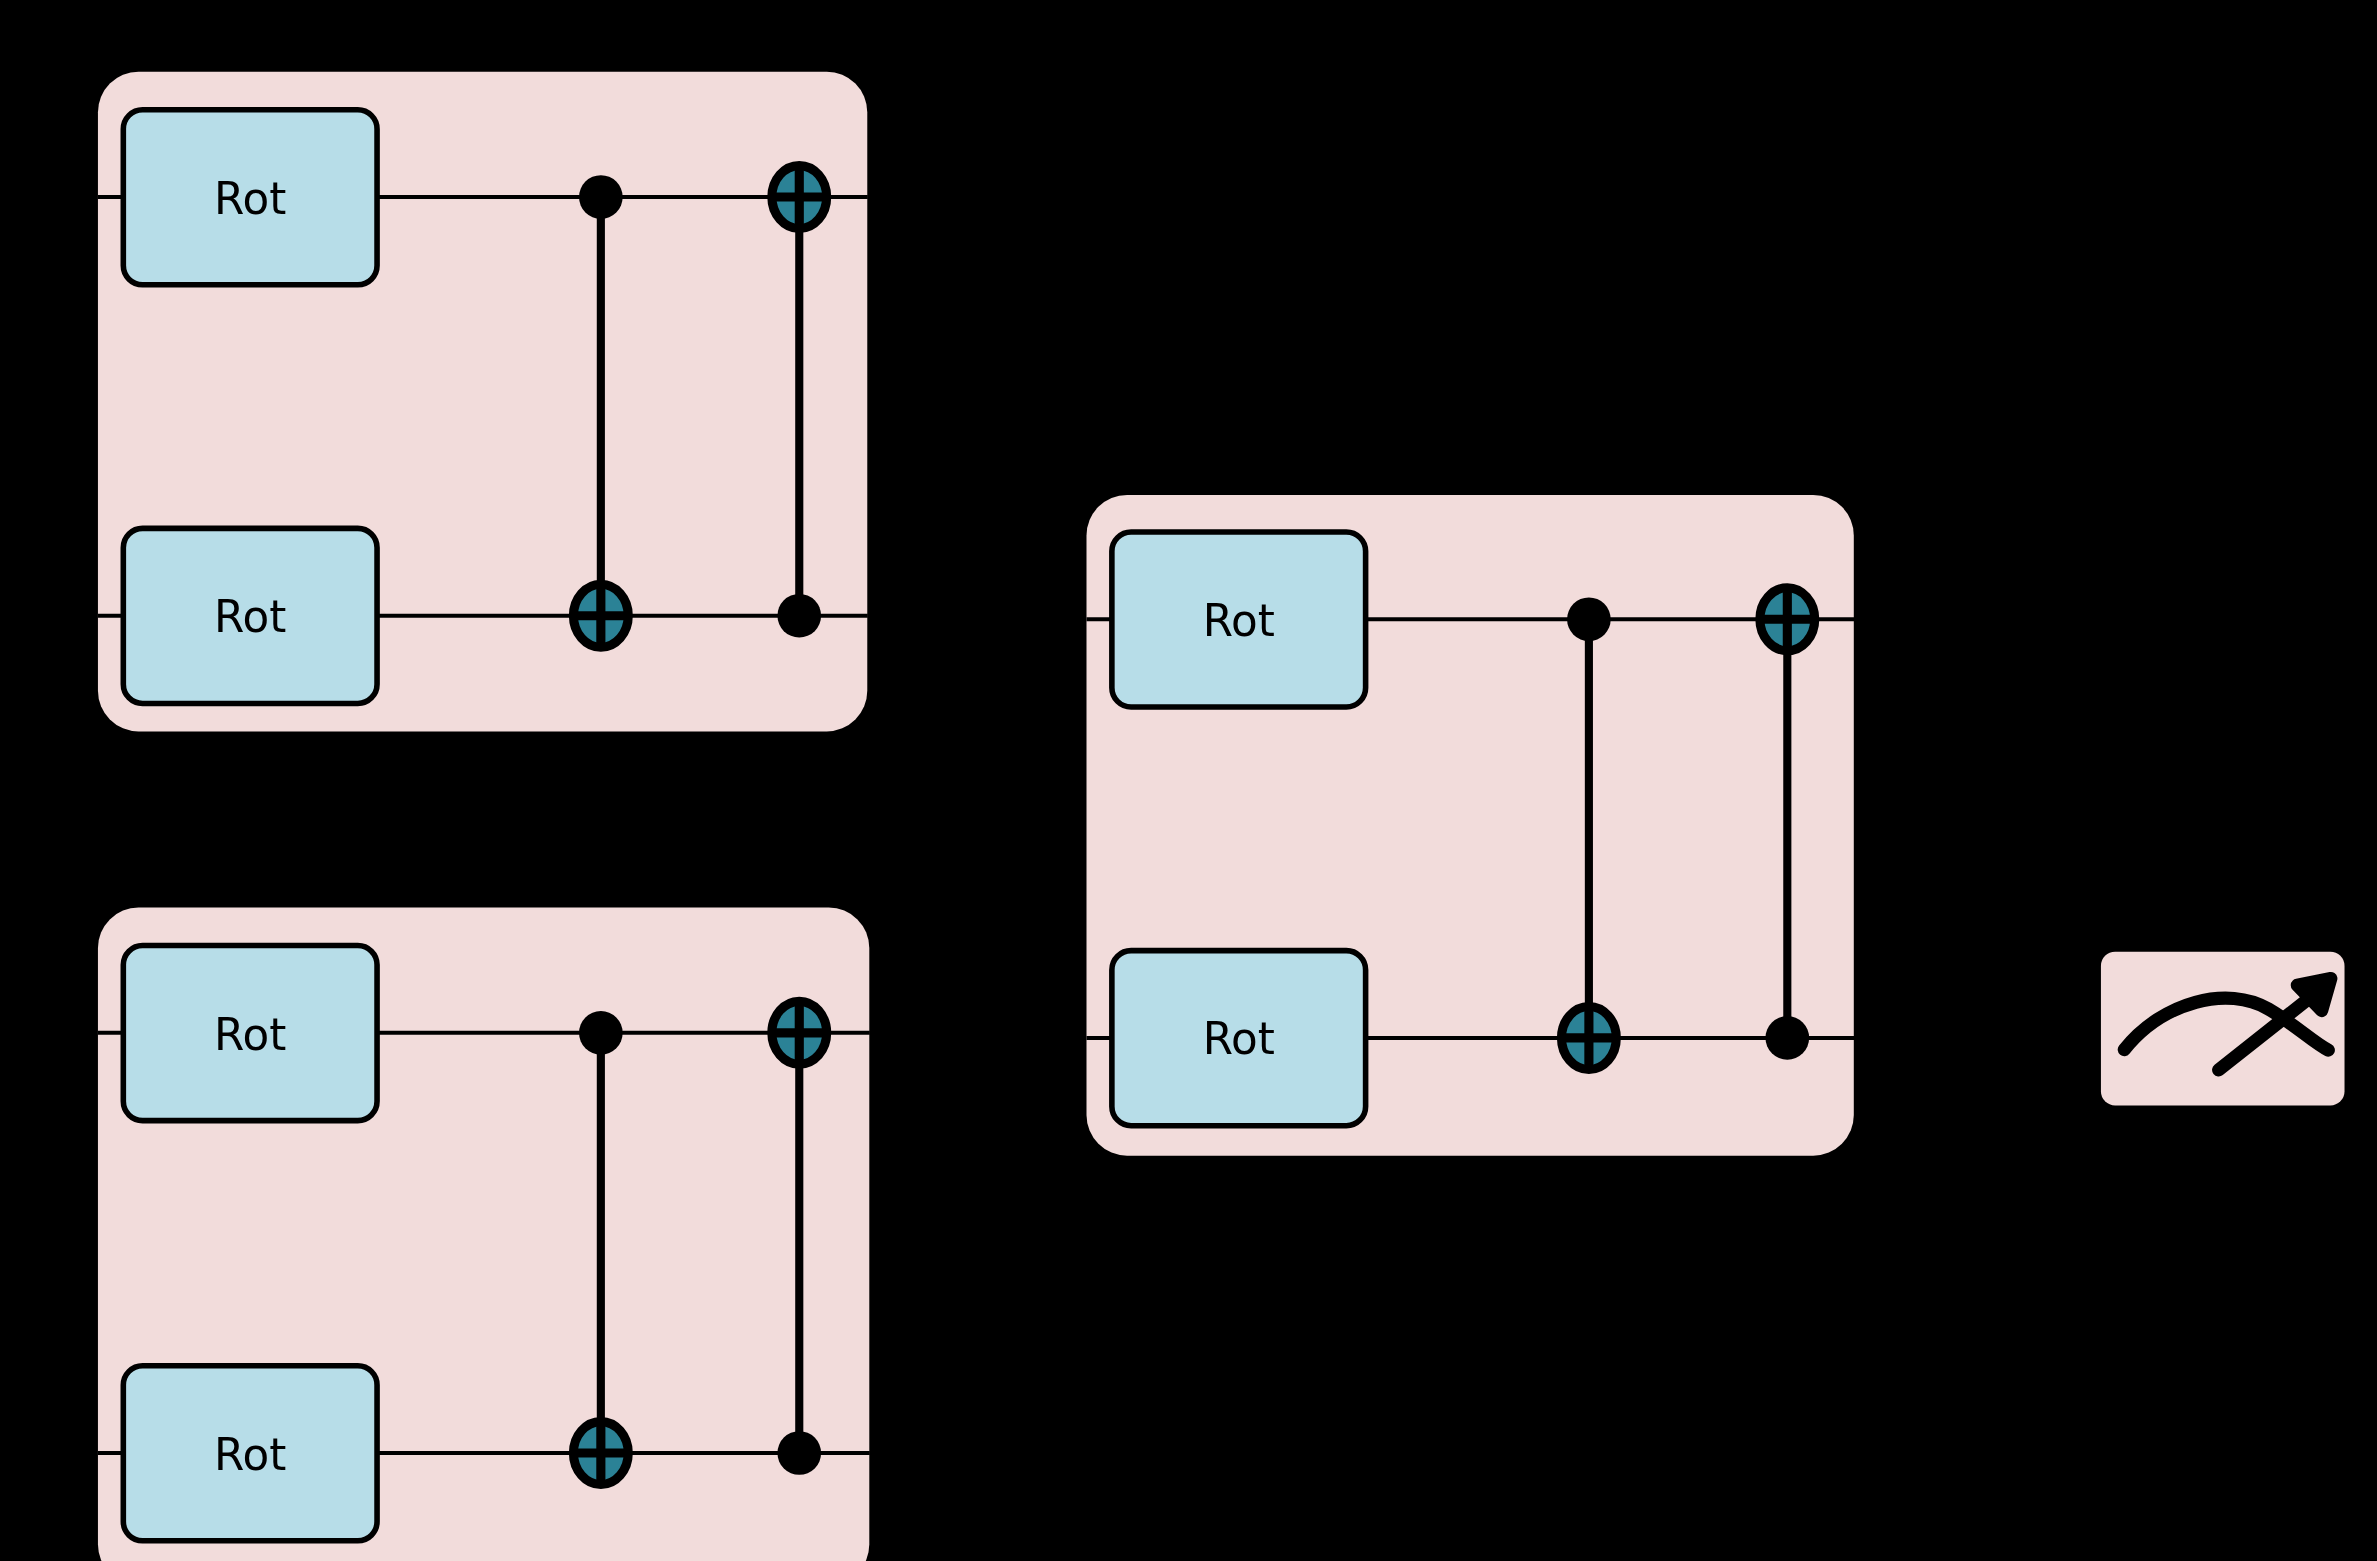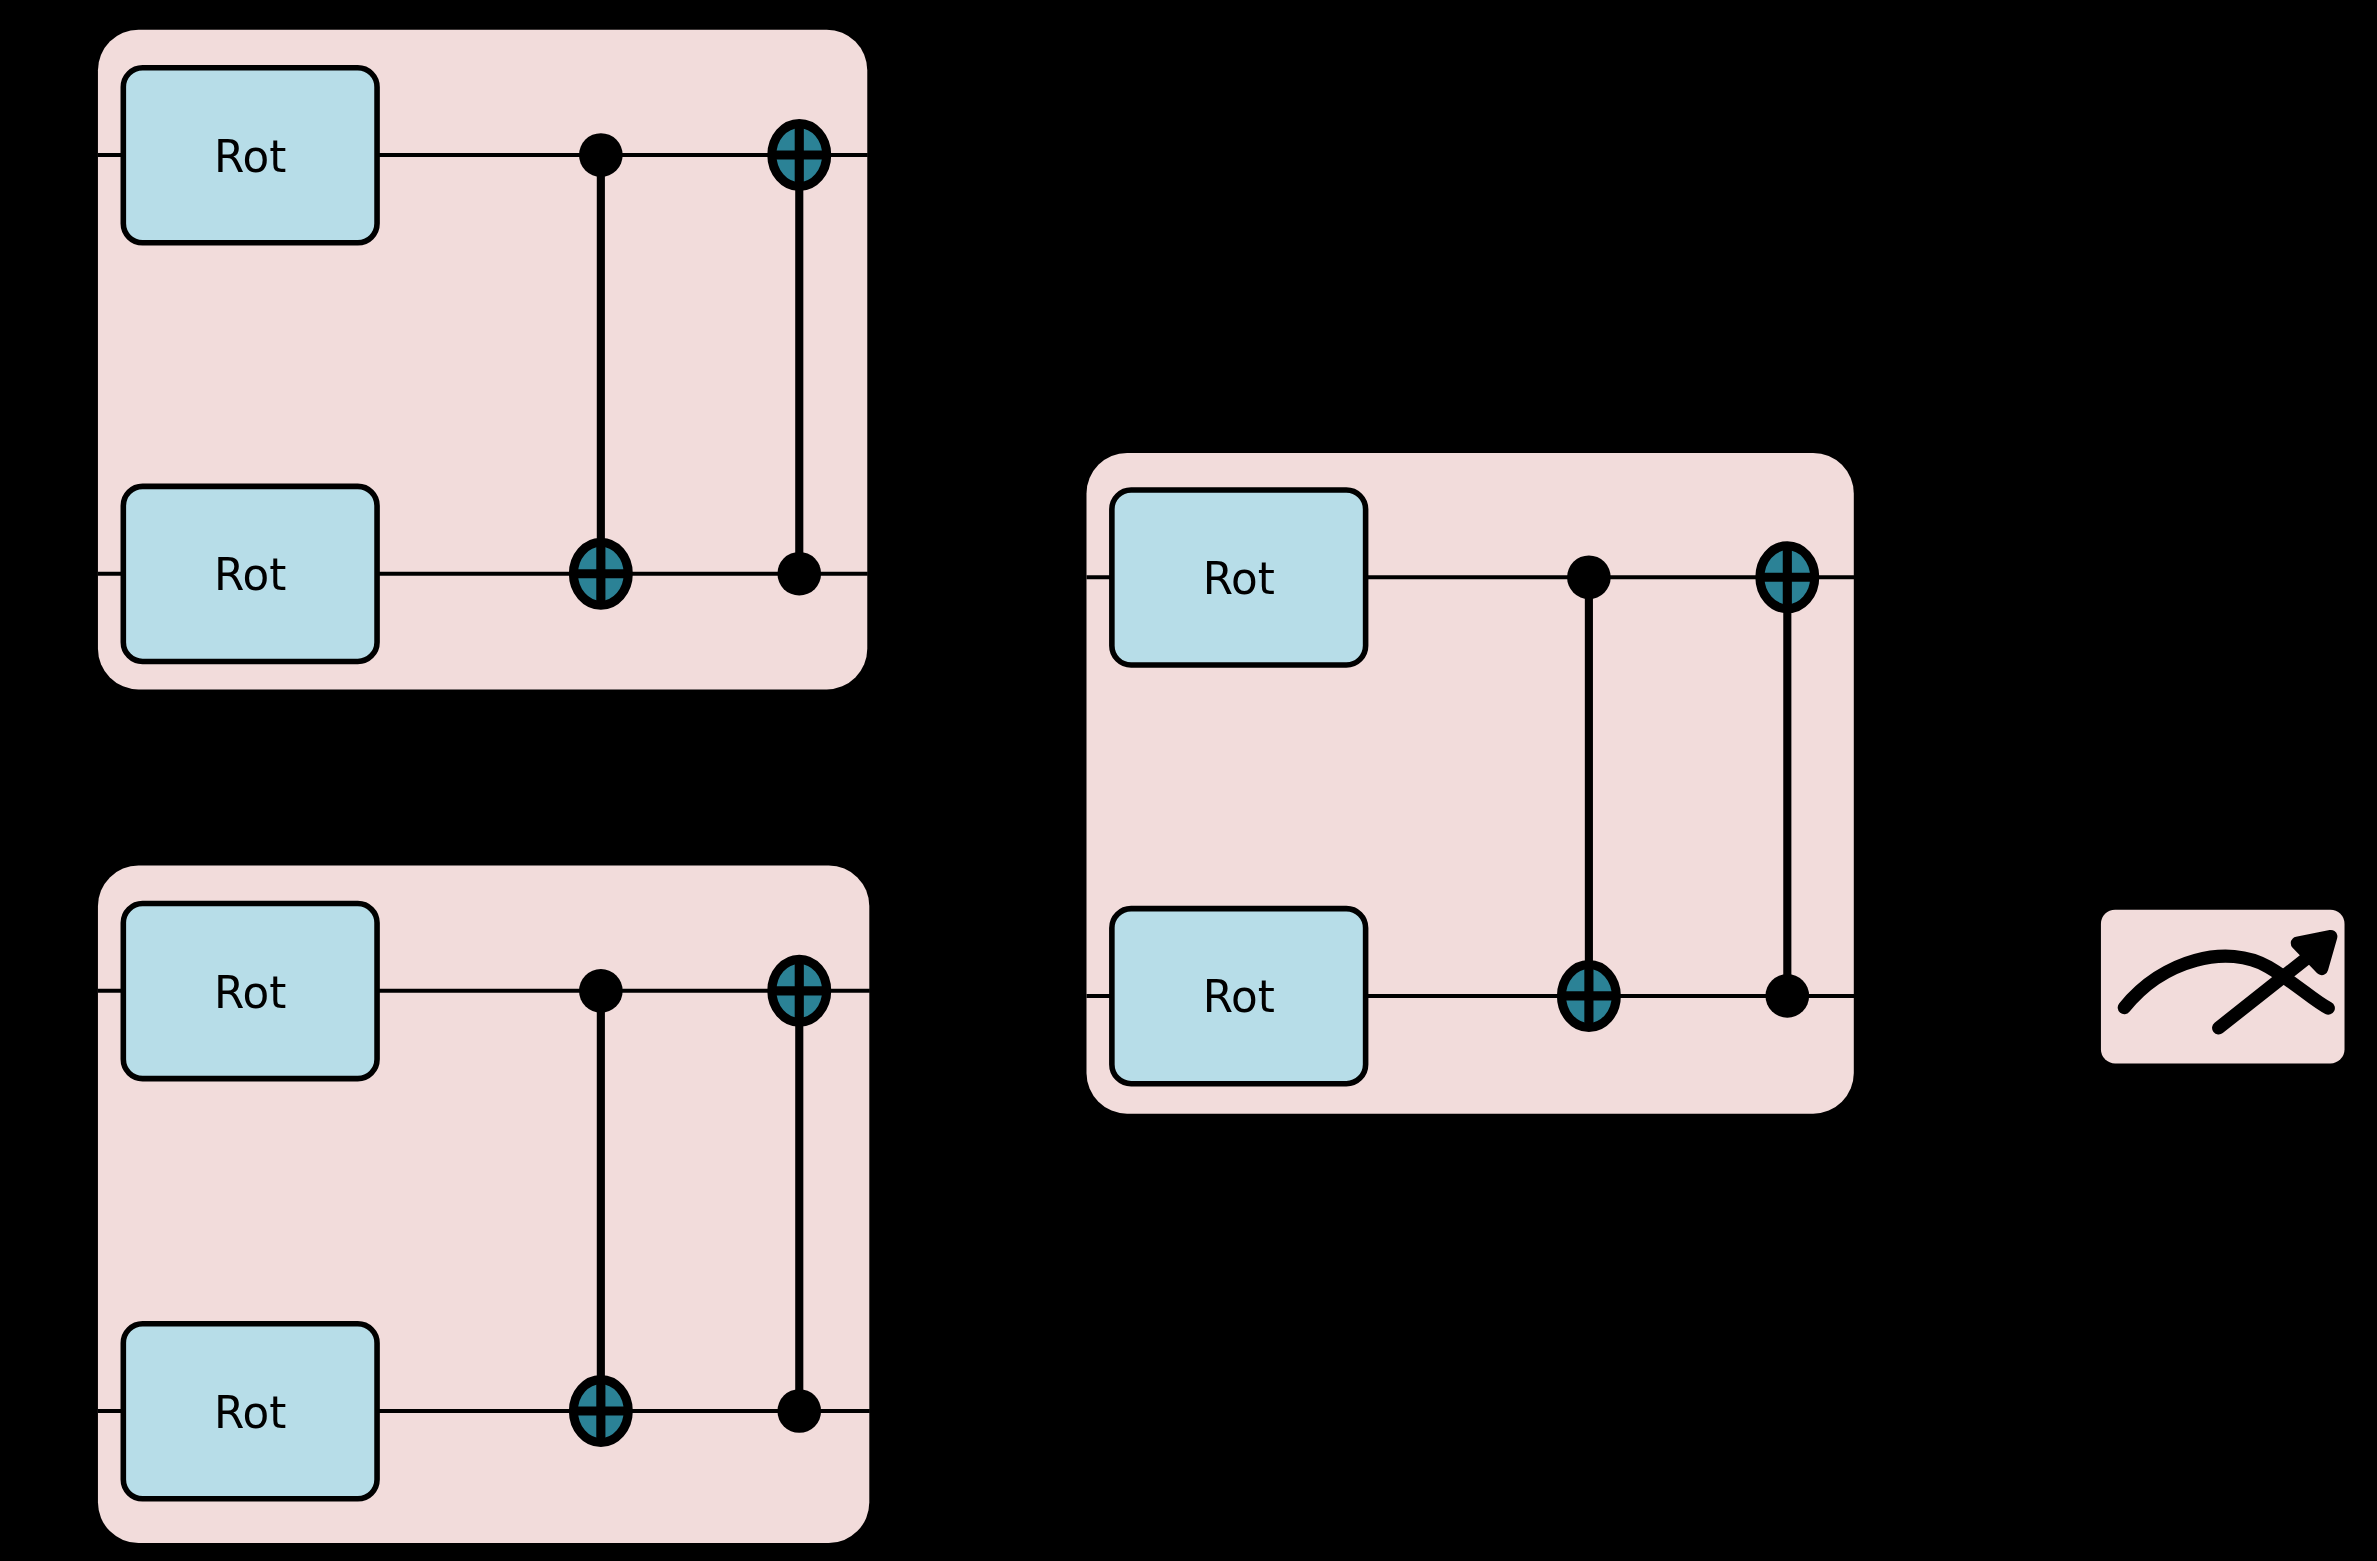--- a/index.html
+++ b/index.html
@@ -11,20 +11,21 @@
     width: 2377px;
     height: 1562px;
     overflow: hidden;
     font-family: "DejaVu Sans", sans-serif;
   }
   #canvas {
     position: relative;
     width: 2377px;
     height: 1458px;
     background: #000000;
+    margin-top: 42px;
   }
   #canvas > svg {
     position: absolute;
     top: 0;
     left: 0;
     width: 2377px;
     height: 1562px;
     display: block;
   }
   .panel-rect {

